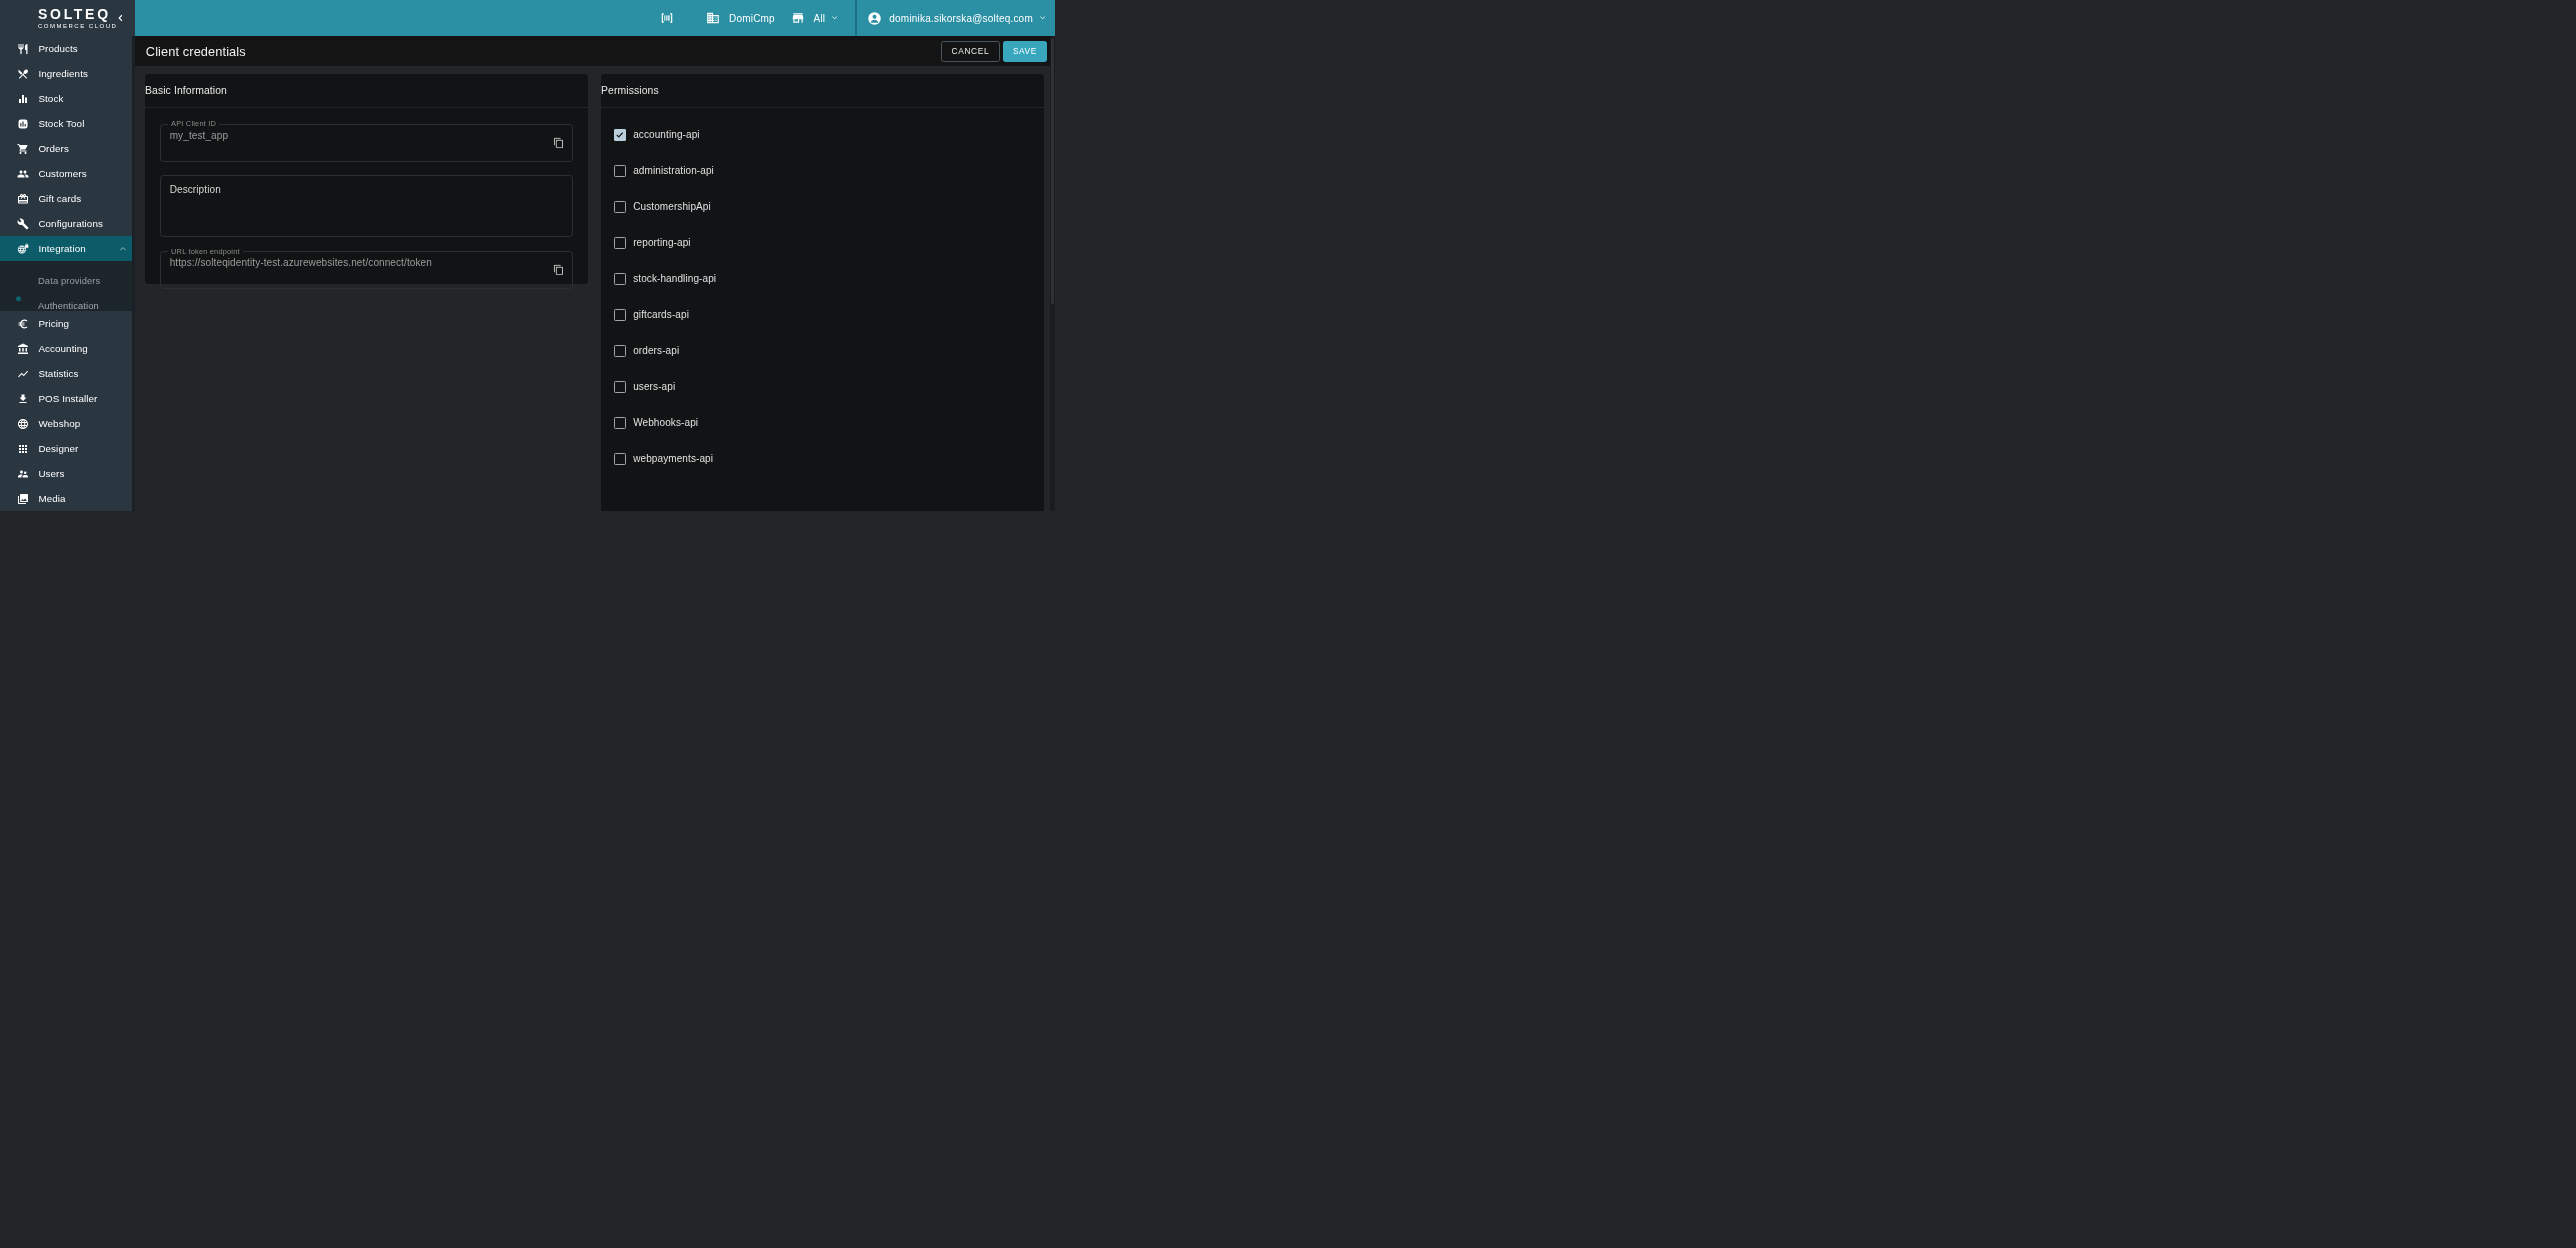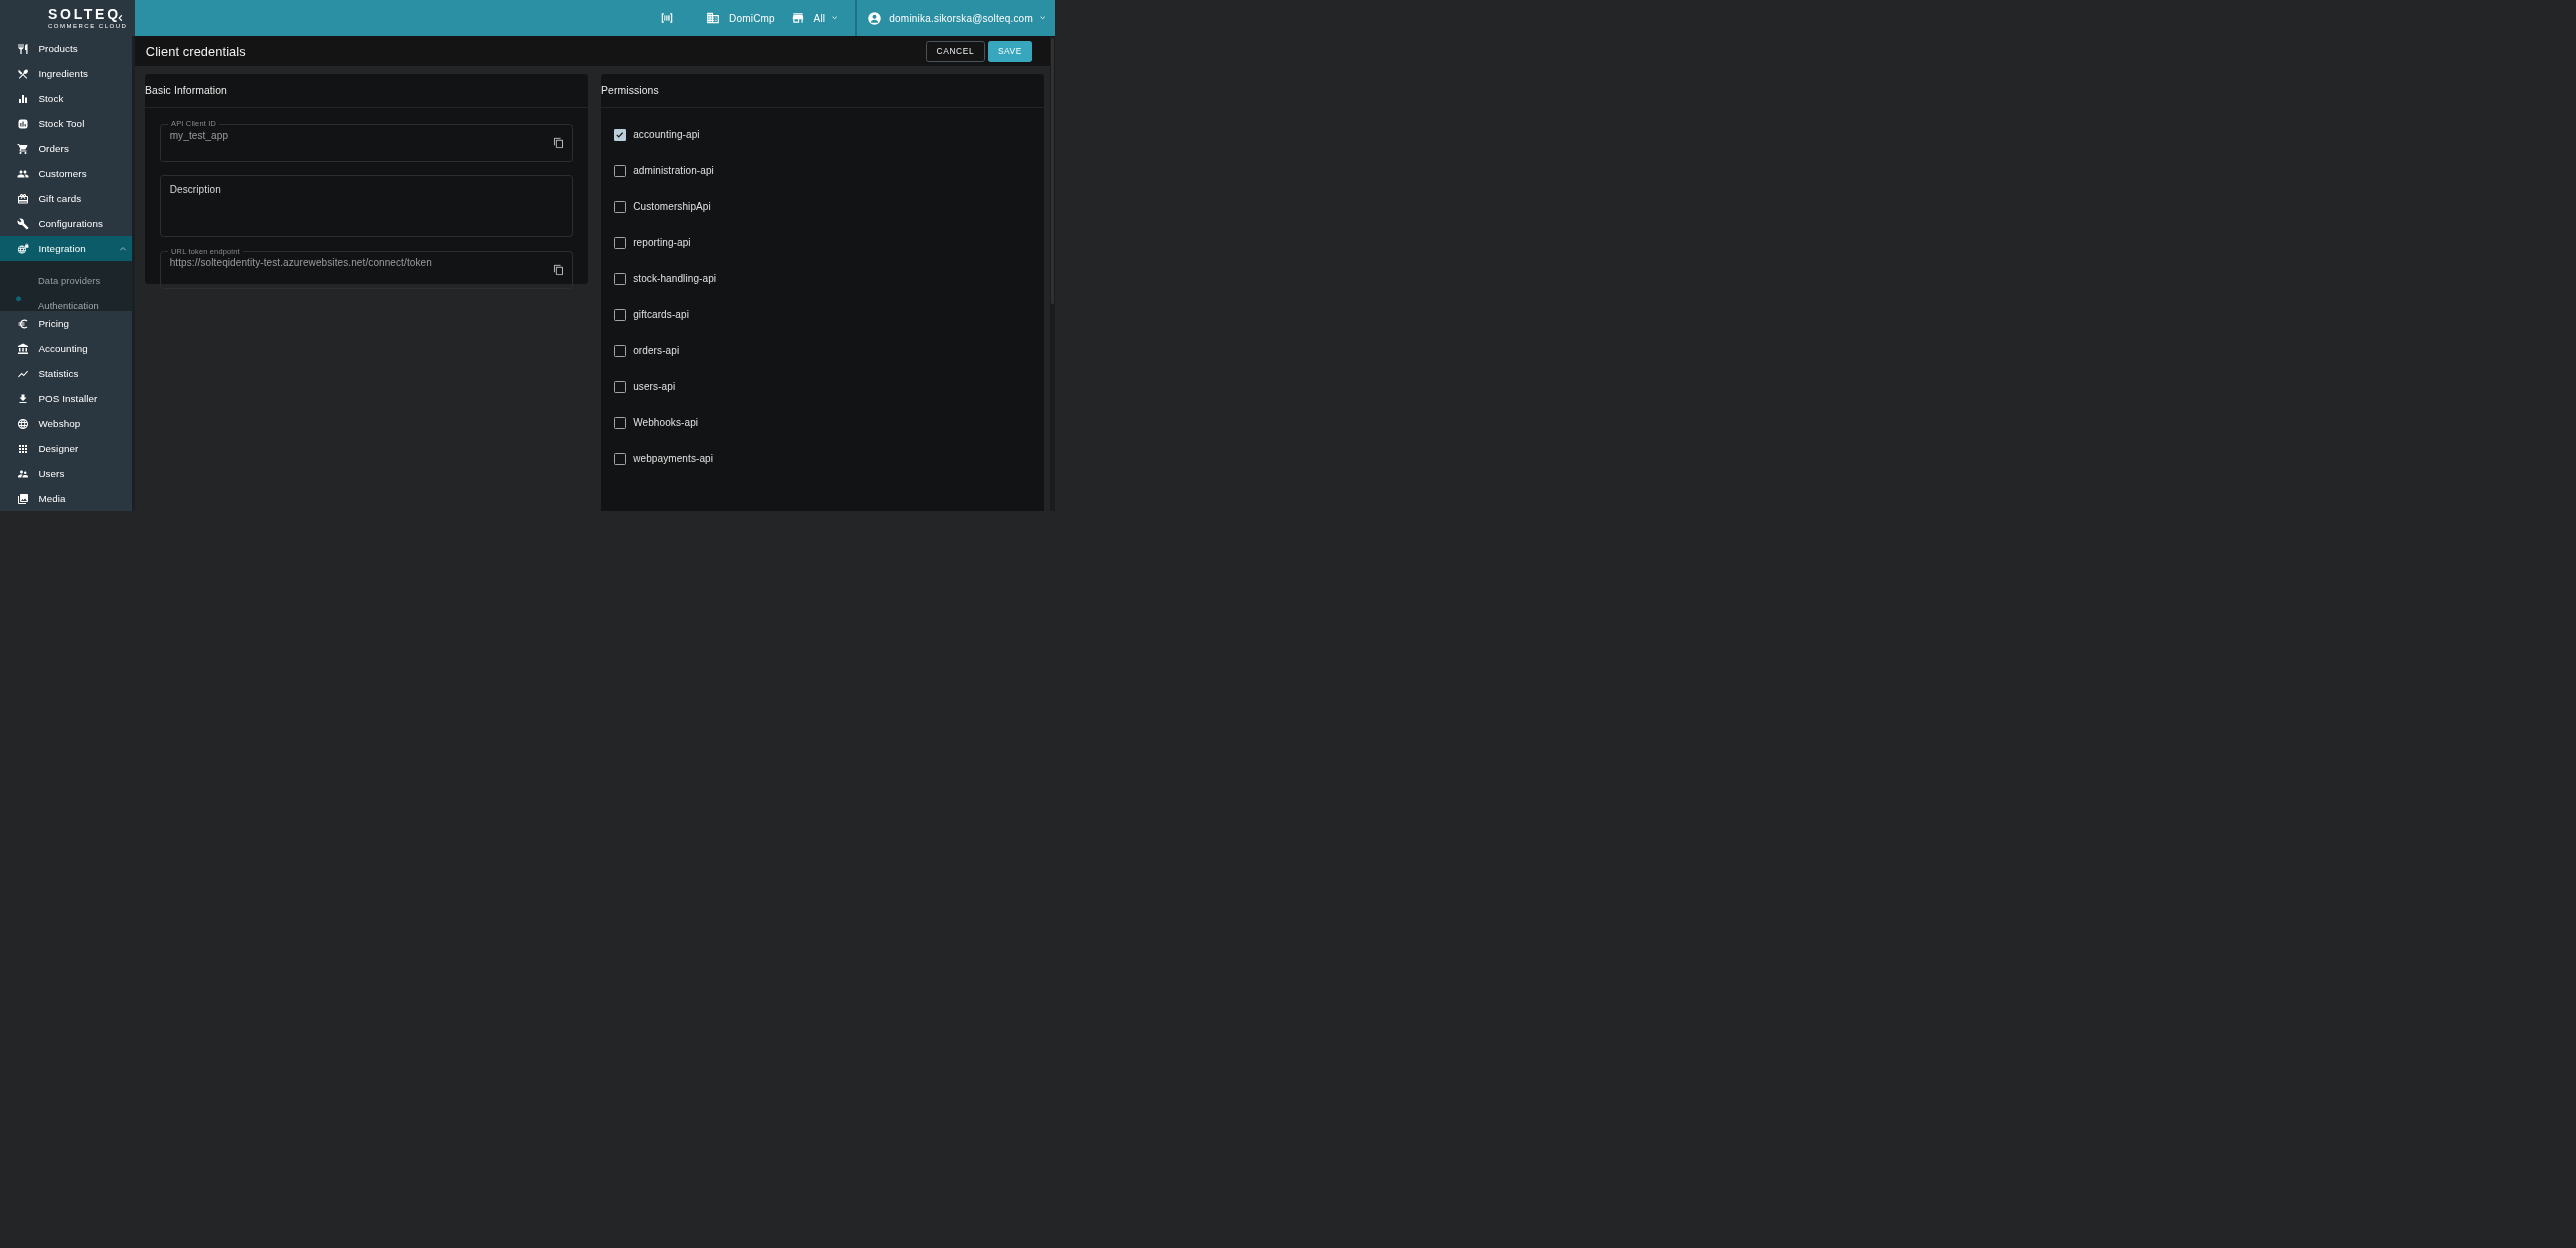--- a/index.html
+++ b/index.html
@@ -8,21 +8,21 @@
     position:relative;
     background:#232527;
     font-family:"Liberation Sans", sans-serif;
     color:#e0e0e0;
   }
   svg { display:block; }
 
   
   .app-header { position:absolute; top:0; left:0; right:0; height:36px; display:flex; z-index:5; }
   .logo-block { width:135px; flex-shrink:0; background:#2A3640; position:relative; display:flex; align-items:center; }
-  .logo-text { padding-left:48px; }
+  .logo-text { padding-left:38px; }
   .logo-name { color:#fff; font-size:14px; font-weight:700; letter-spacing:2.7px; line-height:1; white-space:nowrap; }
   .logo-tagline { color:#fff; font-size:6px; letter-spacing:1.5px; margin-top:2px; white-space:nowrap; }
   .collapse-btn { position:absolute; right:10px; top:50%; transform:translateY(-50%); color:#fff; width:9.4px; height:10.8px; cursor:pointer; background:none; border:none; }
   .topbar { flex:1; background:#2B90A4; display:flex; align-items:center; justify-content:flex-end; padding-right:8px; color:#fff; }
   .tb-group { display:flex; align-items:center; cursor:pointer; }
   .tb-icon { width:14px; height:14px; color:#fff; flex-shrink:0; }
   .tb-label { font-size:10px; letter-spacing:0.2px; margin-left:8.7px; white-space:nowrap; }
   .tb-caret { width:9.4px; height:9.4px; margin-left:4.7px; color:#fff; }
   .tb-gap { width:16px; }
   .tb-divider { width:1.3px; align-self:stretch; background:#1E7183; margin:0 10px 0 16px; }
@@ -38,21 +38,21 @@
   .submenu { width:132px; background:#1C252A; }
   .subnav-item { height:25px; display:flex; align-items:center; position:relative; cursor:pointer; }
   .subnav-label { margin-left:38px; font-size:9.4px; color:#969EA3; letter-spacing:0.1px;margin-top:13px; }
   .subnav-dot { position:absolute; left:16px; top:50%; transform:translateY(-50%); width:5.4px; height:5.4px; border-radius:50%; background:#0E6372; display:none; }
   .subnav-item.selected .subnav-dot { display:block; }
   .subnav-item.selected .subnav-label { color:#A2AAAF; }
 
   
   .titlebar { position:absolute; left:135px; right:0; top:36px; height:30px; background:#141414; display:flex; align-items:center; }
   .page-title { margin-left:10.8px; font-size:12.8px; color:#F1F1F1; letter-spacing:0.1px; font-weight:400; }
-  .titlebar-actions { margin-left:auto; margin-right:23px; display:flex; gap:2.7px; }
+  .titlebar-actions { margin-left:auto; margin-right:8px; display:flex; gap:2.7px; }
   .btn { height:21px; border-radius:2.7px; font-size:8.4px; letter-spacing:0.6px; padding:0 10px;
          display:flex; align-items:center; cursor:pointer; font-family:"Liberation Sans", sans-serif; }
   .btn-cancel { background:transparent; border:0.7px solid #47545C; color:#E9F0F3; }
   .btn-save { background:#38A7BE; border:none; color:#fff; }
 
   
   .panel { position:absolute; background:#121314; border-radius:3.4px; }
   .panel-header { height:34px; display:flex; align-items:center; border-bottom:0.7px solid #232425; }
   .panel-title { color:#E9E9E9; font-size:10.4px; font-weight:500; letter-spacing:0.1px; }
   #basic-panel { left:145px; top:74px; width:443px; height:210px; }

